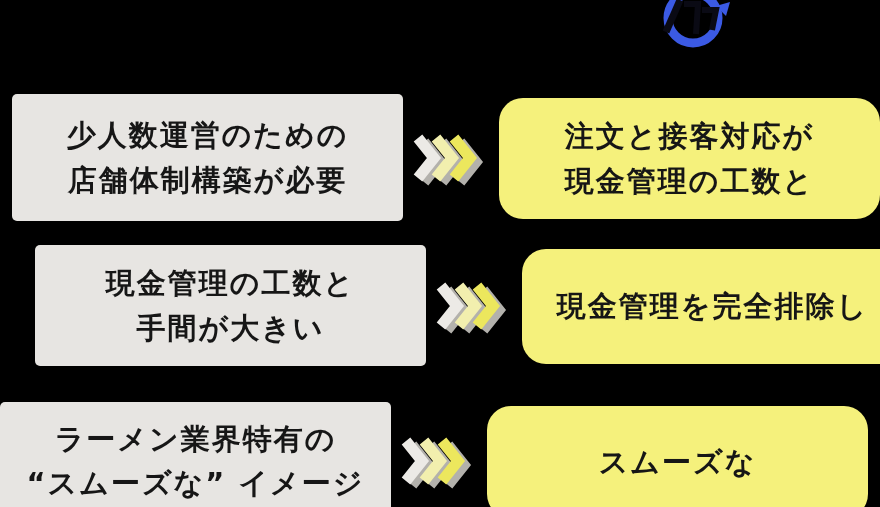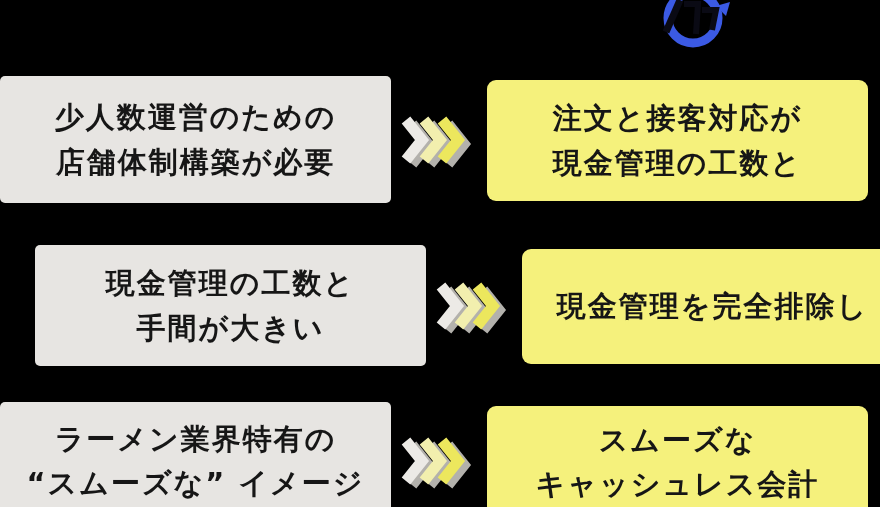--- a/index.html
+++ b/index.html
@@ -18,21 +18,21 @@
     width: 84px;
     height: 66px;
   }
   .row {
     position: absolute;
     left: 0;
     width: 880px;
     display: flex;
     align-items: stretch;
   }
-  .row-1 { top: 76px;  height: 127px; }
+  .row-1 { top: 94px;  height: 127px; justify-content: flex-end; }
   .row-2 { top: 245px; height: 121px; padding-left: 35px; }
   .row-3 { top: 402px; height: 118px; }
   .box {
     display: flex;
     flex-direction: column;
     justify-content: center;
     text-align: center;
     color: #161616;
     font-weight: bold;
     font-size: 29px;
@@ -47,21 +47,21 @@
   .arrow-wrap {
     width: 96px;
     display: flex;
     align-items: center;
     justify-content: center;
   }
   .arrow-svg { width: 80px; height: 56px; }
   .solution {
     width: 381px;
     background: #f5f17c;
-    border-radius: 9px;
+    border-radius: 24px;
     margin-top: 4px;
     margin-bottom: 2px;
   }
 </style>
 </head>
 <body>
 
 <div class="canvas">
 
   <svg class="cycle-icon" viewBox="0 0 84 66">
@@ -129,17 +129,16 @@
           <polyline points="31,12 47,32 31,52" stroke="#b3b1ac"></polyline>
           <polyline points="49,12 65,32 49,52" stroke="#b3b1ac"></polyline>
           <polyline points="7,8 23,28 7,48" stroke="#eceae6"></polyline>
           <polyline points="25,8 41,28 25,48" stroke="#f2efae"></polyline>
           <polyline points="43,8 59,28 43,48" stroke="#ece75d"></polyline>
         </g>
       </svg>
     </div>
     <div class="box solution">
       <div>スムーズな</div>
-      <div>キャッシュレス会計</div>
     </div>
   </div>
 
 </div>
 
 </body></html>

